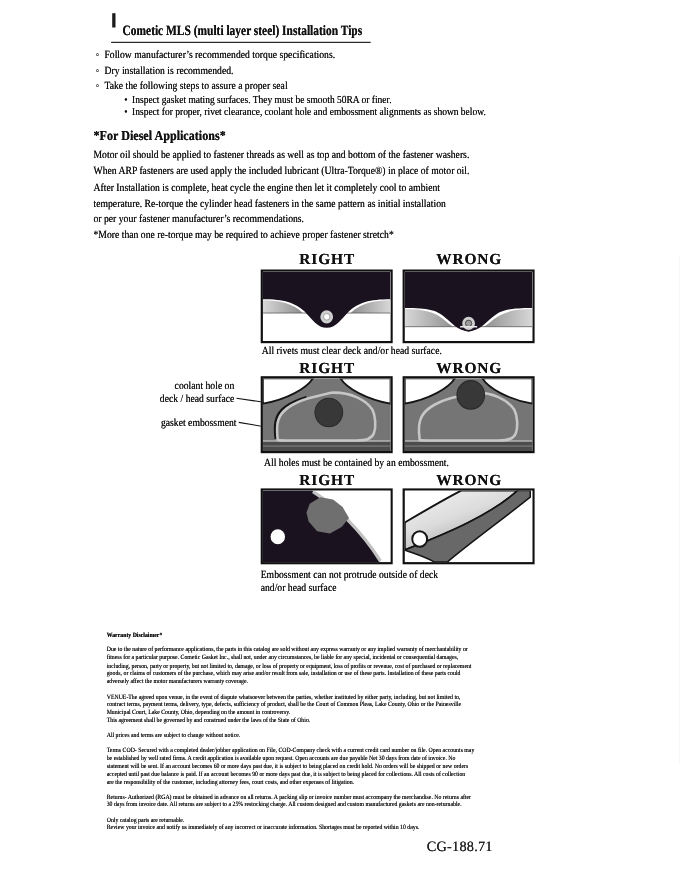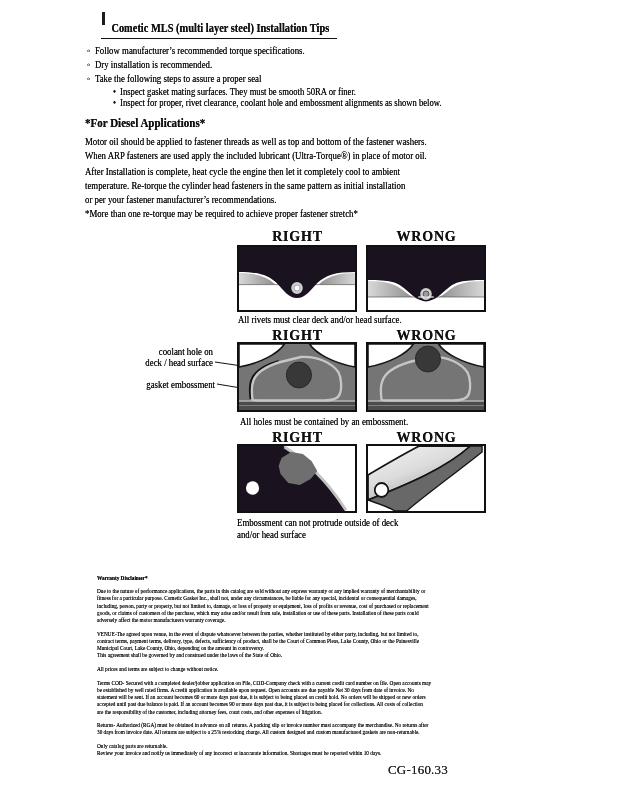--- a/index.html
+++ b/index.html
@@ -198,15 +198,15 @@
 be established by well rated firms.  A credit application is available upon request.  Open accounts are due payable Net 30 days from date of invoice.  No
 statement will be sent.  If an account becomes 60 or more days past due, it is subject to being placed on credit hold.  No orders will be shipped or new orders
 accepted until past due balance is paid.  If an account becomes 90 or more days past due, it is subject to being placed for collections.  All costs of collection
 are the responsibility of the customer, including attorney fees, court costs, and other expenses of litigation.</p>
     <p class="pre">Returns- Authorized (RGA) must be obtained in advance on all returns.  A packing slip or invoice number must accompany the merchandise.  No returns after
 30 days from invoice date.  All returns are subject to a 25% restocking charge.  All custom designed and custom manufactured gaskets are non-returnable.</p>
     <p class="pre">Only catalog parts are returnable.
 Review your invoice and notify us immediately of any incorrect or inaccurate information.  Shortages must be reported within 10 days.</p>
   </div>
 
-  <div class="abs partnum">CG-160.33</div>
+  <div class="abs partnum">CG-188.71</div>
 
 </div>
 
 </body></html>

